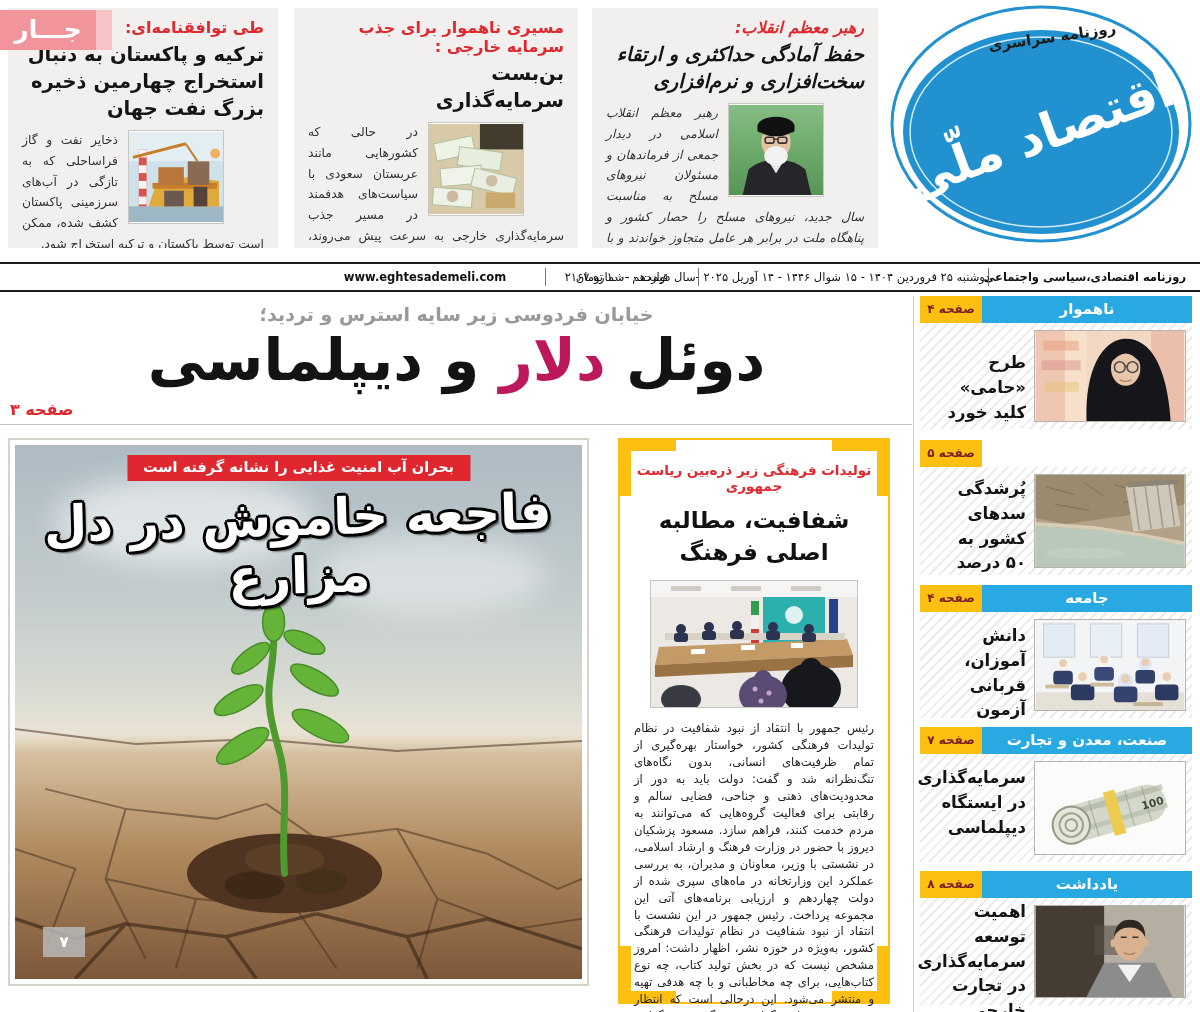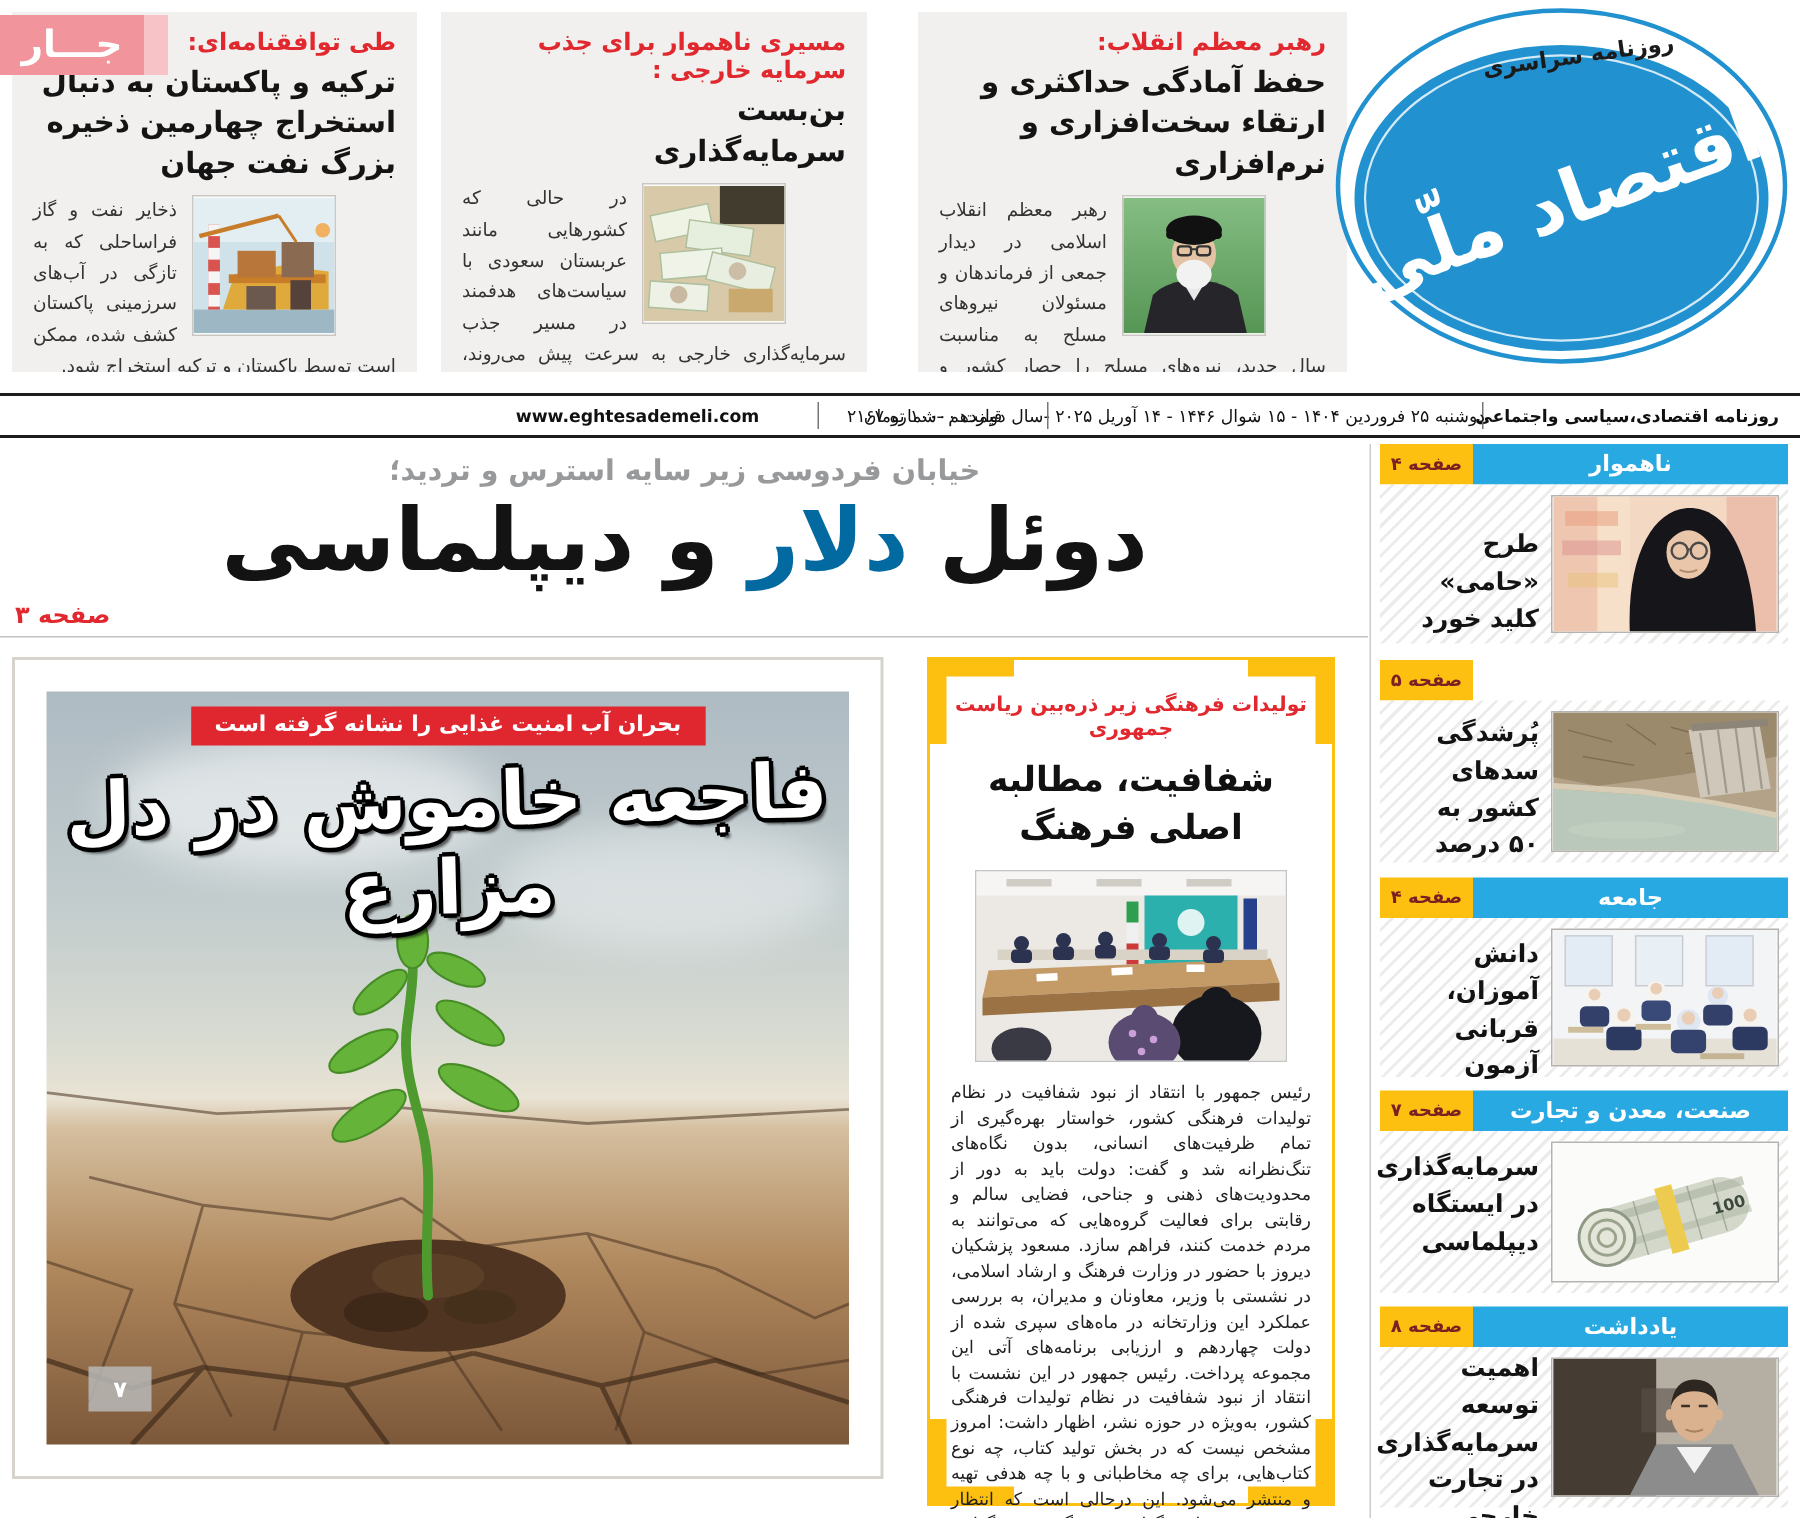--- a/index.html
+++ b/index.html
@@ -9,21 +9,21 @@
   
   .watermark{position:absolute;left:0;top:10px;width:96px;height:40px;background:#f2949b;
              color:#fff;font-weight:bold;font-size:25px;text-align:center;line-height:40px;z-index:30;}
   .watermark-tab{position:absolute;left:96px;top:10px;width:16px;height:40px;background:#f8c3c7;z-index:30;}
 
   
   .card{position:absolute;top:8px;height:240px;background:#f2f0ee;padding:10px 14px;
         box-sizing:border-box;direction:rtl;overflow:hidden;}
   .card-a{left:8px;width:270px;}
   .card-b{left:294px;width:284px;}
-  .card-c{left:612px;width:286px;}
+  .card-c{left:592px;width:286px;font-style:italic;}
   .kicker{color:#e0282e;font-weight:bold;font-size:16px;text-align:right;}
   .card-headline{margin:5px 0 7px;font-size:19.5px;line-height:1.38;color:#141414;
                  text-align:right;font-weight:bold;white-space:pre-line;}
   .card-bodywrap{direction:rtl;}
   .card-photo-holder{float:right;width:146px;height:96px;}
   .card-photo-inner{width:96px;height:94px;margin-right:40px;border:1px solid #c9c7c2;background:#fff;box-sizing:border-box;}
   .card-photo-inner svg{display:block;width:100%;height:100%;}
   .card-body{font-size:12.3px;line-height:1.7;color:#333;text-align:justify;white-space:pre-line;}
 
   
@@ -39,28 +39,28 @@
   .ib-price{left:552px;width:140px;}
   .ib-site{left:310px;width:230px;font-weight:bold;font-size:15px;direction:ltr;
            font-family:"DejaVu Sans",sans-serif;}
   .ib-sep{position:absolute;top:4px;width:1px;height:18px;background:#777;}
 
   
   .lead-kicker{position:absolute;top:303px;left:0;width:913px;text-align:center;
                color:#98999b;font-weight:bold;font-size:19px;direction:rtl;}
   .lead-headline{position:absolute;top:326px;left:0;width:913px;text-align:center;direction:rtl;
                  font-size:58px;font-weight:bold;color:#131313;letter-spacing:-1px;}
-  .lead-headline .red{color:#0369a1;}
+  .lead-headline .red{color:#be185d;}
   .lead-pageref{position:absolute;left:10px;top:400px;color:#e0282e;font-weight:bold;font-size:16px;}
   .hrule{position:absolute;top:424px;left:0;width:912px;height:1px;background:#c2c2c2;}
   .vrule{position:absolute;left:913px;top:296px;width:1px;height:716px;background:#cccccc;}
 
   
   .photo-story{position:absolute;left:8px;top:438px;width:581px;height:548px;background:#fff;
-               border:2px solid #d6d3cd;padding:21px;box-sizing:border-box;}
+               border:2px solid #d6d3cd;padding:5px;box-sizing:border-box;}
   .photo-inner{position:relative;width:100%;height:100%;overflow:hidden;
      background:linear-gradient(180deg,#aebbc3 0%,#c2cccd 28%,#d8dbd2 46%,#e9e3d4 54%,
                 #d5bf9f 58%,#b1895e 76%,#7c583a 100%);}
   .cloud{position:absolute;border-radius:50%;background:rgba(255,255,255,.55);filter:blur(14px);}
   .cloud.c1{left:40px;top:30px;width:260px;height:90px;}
   .cloud.c2{left:300px;top:90px;width:230px;height:80px;background:rgba(255,255,255,.4);}
   .photo-inner svg.ground{position:absolute;left:0;bottom:0;width:100%;height:58%;}
   .photo-inner svg.plant{position:absolute;left:0;bottom:0;width:100%;height:100%;}
   .ps-banner{position:absolute;top:10px;left:50%;transform:translateX(-50%);background:#e02730;
              color:#fff;font-weight:bold;font-size:14.5px;padding:4px 16px 6px;direction:rtl;white-space:nowrap;}

